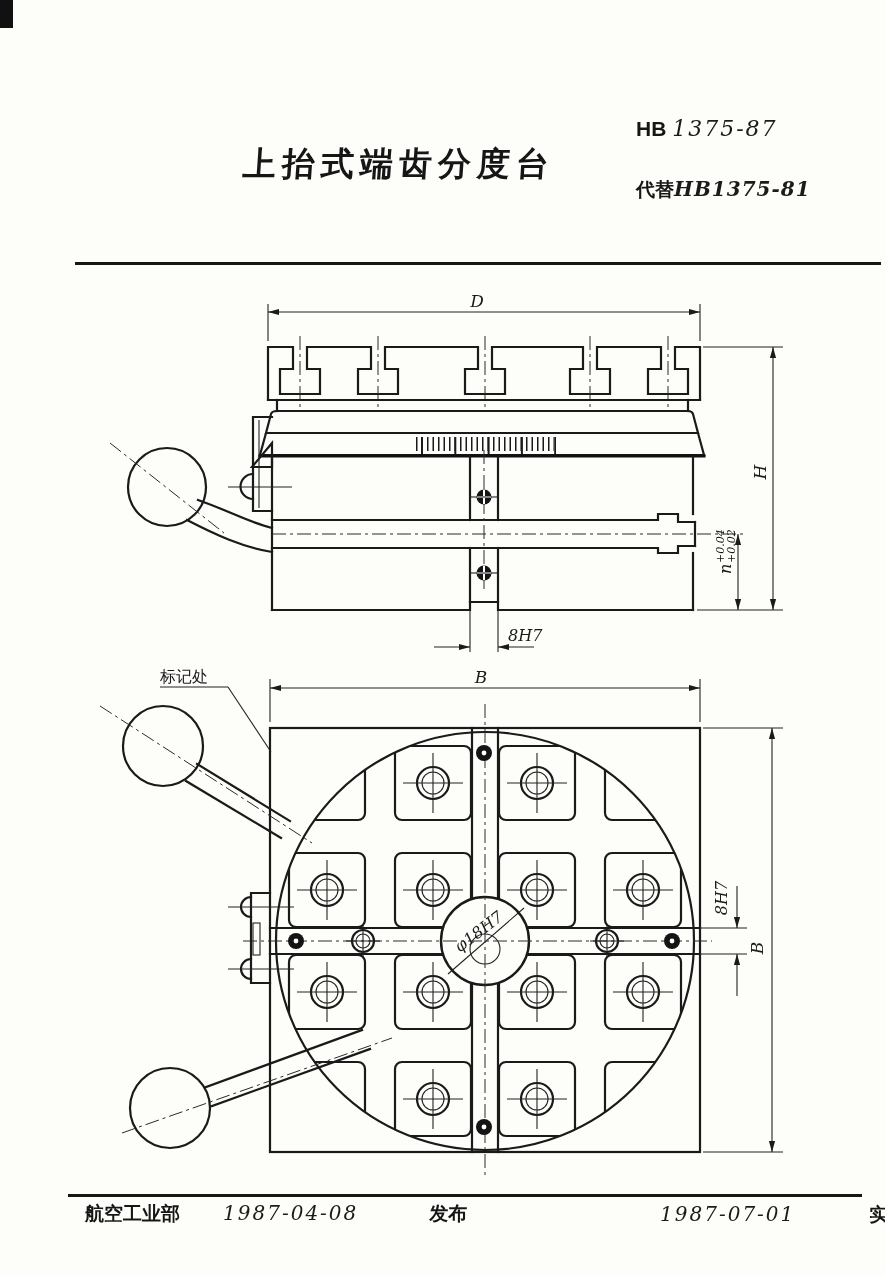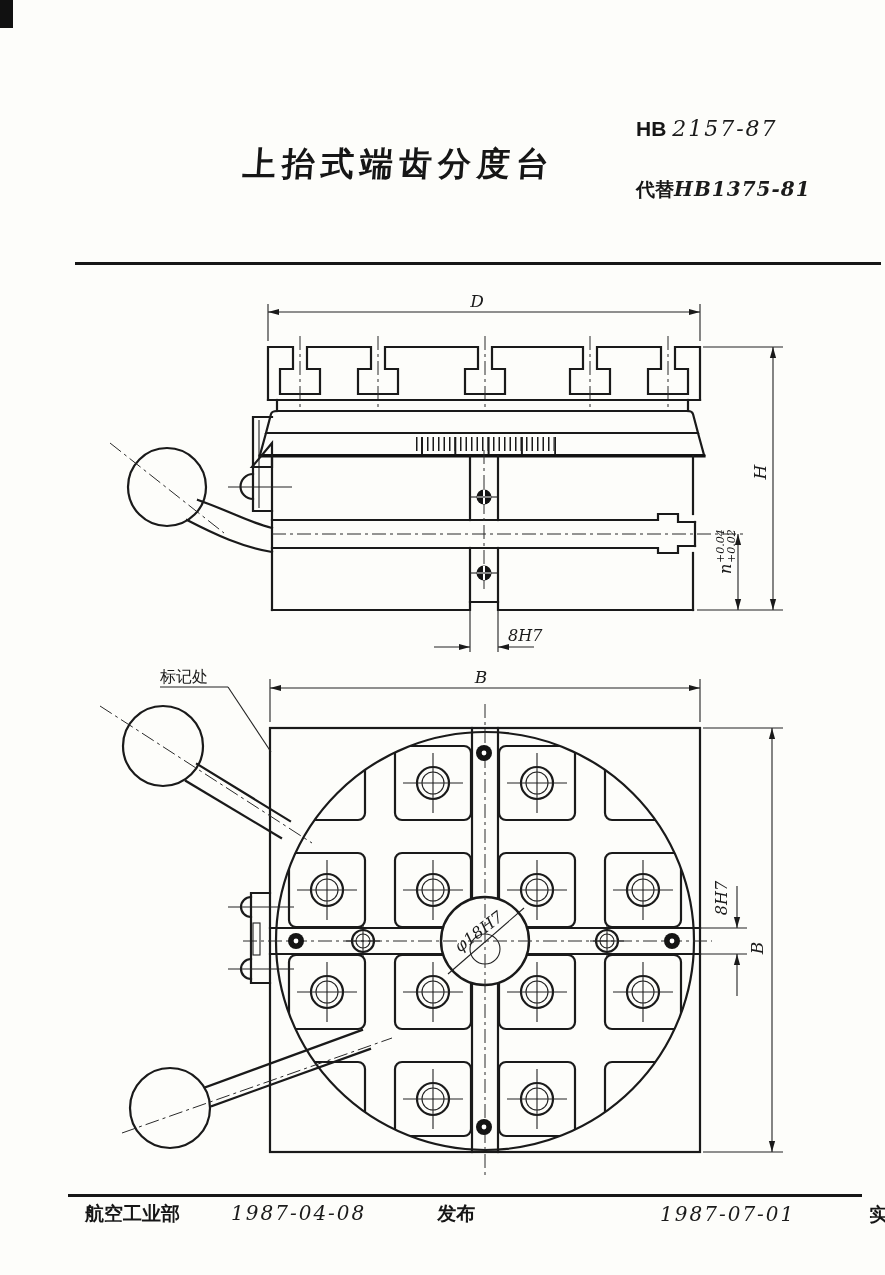--- a/index.html
+++ b/index.html
@@ -366,36 +366,36 @@
         <text class="dimtxt" transform="translate(763,948) rotate(-90)" text-anchor="middle">B</text>
       </g>
     </g>
   </svg>
 
   <div class="corner-mark" style="left:0;top:0;width:13px;height:28px;"></div>
 
 
   <div class="abs doc-num" style="left:636px;top:116px;">
     <span class="t-print">HB</span>
-    <span class="t-hand">2157-87</span>
+    <span class="t-hand">1375-87</span>
   </div>
 
   <div class="abs t-print main-title" style="left:243px;top:142px;">上抬式端齿分度台</div>
 
   <div class="abs supersede" style="left:636px;top:177px;">
     <span class="t-print" style="font-weight:600;">代替</span><span class="t-hand">HB1375-81</span>
   </div>
 
   <div class="rule" style="left:75px;top:262px;width:806px;height:3px;"></div>
 
   <div class="rule" style="left:68px;top:1194px;width:794px;height:3px;"></div>
 
   <div class="abs footer-line" style="left:85px;top:1201px;gap:39px;">
     <span class="t-print">航空工业部</span>
-    <span class="t-hand" style="margin-left:12px;">1987-04-08</span>
+    <span class="t-hand" style="margin-left:4px;">1987-04-08</span>
     <span class="t-print" style="margin-left:32px;">发布</span>
   </div>
 
   <div class="abs footer-line" style="left:660px;top:1202px;gap:48px;">
     <span class="t-hand">1987-07-01</span>
     <span class="t-print" style="margin-left:26px;">实施</span>
   </div>
 
 </div>
 

